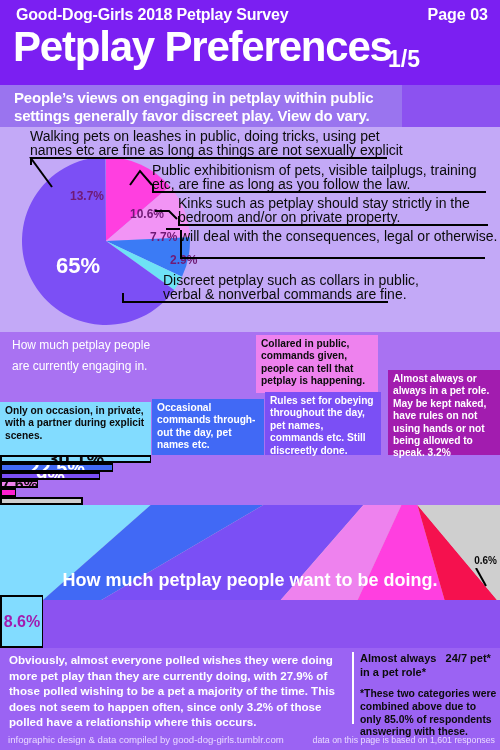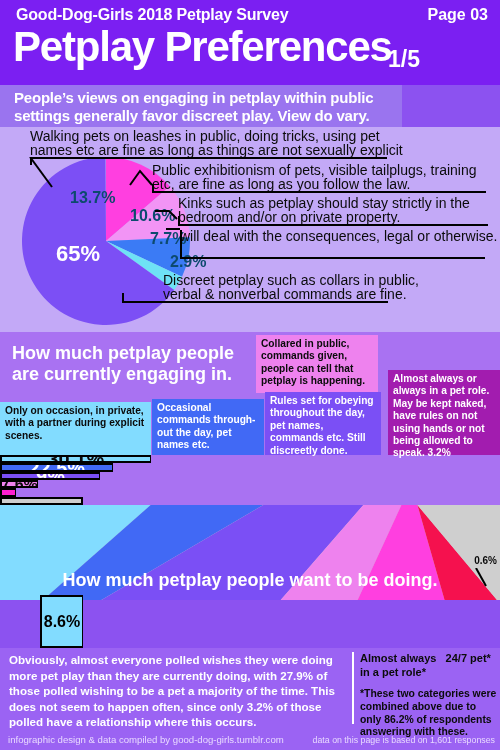--- a/index.html
+++ b/index.html
@@ -20,30 +20,30 @@
   .hdr-frac{position:absolute;left:388px;top:46px;font-size:23px;font-weight:bold;color:#ffffff;}
 
   
   .s1-banner{position:absolute;left:0;top:85px;width:402px;height:42px;background:#9a74ef;}
   .s1-banner p{margin:0;padding:4px 12px 0 14px;font-size:15px;font-weight:bold;color:#ffffff;line-height:18px;letter-spacing:-0.2px;}
 
   
   .s1-body{position:absolute;left:0;top:127px;width:500px;height:205px;background:#c3a9f7;}
 
   .pie-wrap{position:absolute;left:22px;top:168px;width:165px;height:165px;}
-  .pie-lbl{position:absolute;font-weight:bold;color:#0c4a6e;font-size:16px;white-space:nowrap;}
+  .pie-lbl{position:absolute;font-weight:bold;color:#701a75;font-size:12px;white-space:nowrap;}
   .pie-lbl.big{color:#ffffff;font-size:22px;}
 
   .callout{position:absolute;font-size:14px;color:#0b0b0b;line-height:13.5px;font-weight:500;white-space:nowrap;}
   .uline{position:absolute;background:#000;height:1.5px;}
   .lead{position:absolute;background:#000;}
 
   
   .s2{position:absolute;left:0;top:332px;width:500px;height:173px;background:#a972f2;}
-  .s2-title{position:absolute;left:12px;top:3px;font-size:18px;font-weight:bold;color:#ffffff;line-height:21px;margin-top:8px;}
+  .s2-title{position:absolute;left:12px;top:3px;font-size:12px;font-weight:normal;color:#ffffff;line-height:21px;}
 
   .lblbox{position:absolute;font-weight:bold;line-height:12.4px;font-size:10.2px;box-sizing:border-box;padding:3px 4px 2px 5px;}
 
   .bar-row{position:absolute;left:0;width:500px;display:flex;}
   .seg{box-sizing:border-box;border:2px solid #000;border-right-width:1px;
        display:flex;flex-direction:column;align-items:center;justify-content:center;
        font-weight:bold;overflow:hidden;}
   .seg:last-child{border-right-width:2px;}
   .seg .pct{font-size:20px;line-height:22px;}
   .seg .pct.sm{font-size:16px;line-height:13px;}
@@ -89,21 +89,21 @@
     <div class="pie-wrap" style="left:22px;top:30px;">
       <svg width="168" height="168" viewBox="0 0 168 168">
         <g id="pie-slices">
             <path d="M 84 84 L 84 0 A 84 84 0 0 1 147.70240088425263 29.24596707472618 Z" fill="#ff3fe0"></path>
             <path d="M 84 84 L 147.70240088425263 29.24596707472618 A 84 84 0 0 1 167.91876651296246 80.30667806129934 Z" fill="#f294f5"></path>
             <path d="M 84 84 L 167.91876651296246 80.30667806129934 A 84 84 0 0 1 160.00547240714565 119.76546049146609 Z" fill="#3b7bf5"></path>
             <path d="M 84 84 L 160.00547240714565 119.76546049146609 A 84 84 0 0 1 152.26630981237992 132.94600029216036 Z" fill="#6ee2f5"></path>
             <path d="M 84 84 L 152.26630981237992 132.94600029216036 A 84 84 0 1 1 83.47221590689298 0.0016580880844827561 Z" fill="#7c4ff5"></path>
           </g>
       </svg>
-      <div class="pie-lbl big" style="left:34px;top:84px;">65%</div>
+      <div class="pie-lbl big" style="left:34px;top:96px;">65%</div>
       <div class="pie-lbl" style="left:48px;top:32px;">13.7%</div>
       <div class="pie-lbl" style="left:108px;top:50px;">10.6%</div>
       <div class="pie-lbl" style="left:128px;top:73px;">7.7%</div>
       <div class="pie-lbl" style="left:148px;top:96px;">2.9%</div>
     </div>
 
     <div class="callout" style="left:30px;top:3px;">
       <div>Walking pets on leashes in public, doing tricks, using pet</div>
       <div>names etc are fine as long as things are not sexually explicit</div>
     </div>
@@ -196,36 +196,36 @@
         </g>
     </svg>
     <div class="funnel-title">How much petplay people want to be doing.</div>
   </div>
   <div class="funnel-06">0.6%</div>
   <svg style="position:absolute;left:474px;top:568px;" width="22" height="22">
     <line x1="2" y1="0" x2="12" y2="18" stroke="#000" stroke-width="2"></line>
   </svg>
 
   <div class="s3-bar" id="bar-want">
-      <div class="seg" style="width: 8.59141%; height: 53px; background: rgb(130, 220, 255); color: #000000; margin-left: 40px;">
+      <div class="seg" style="width: 8.59141%; height: 53px; background: rgb(130, 220, 255); color: #a21caf;">
         <div class="pct sm">8.6%</div>
       </div>
       <div class="seg" style="width: 11.6883%; height: 53px; background: rgb(65, 105, 245); color: rgb(255, 255, 255);">
         <div class="pct sm">11.7%</div>
       </div>
       <div class="seg" style="width: 35.8641%; height: 53px; background: rgb(123, 79, 245); color: rgb(255, 255, 255);">
         <div class="pct">35.9%</div>
       </div>
     </div>
 
   <div class="s4">
     <div class="foot-main">Obviously, almost everyone polled wishes they were doing more pet play than they are currently doing, with 27.9% of those polled wishing to be a pet a majority of the time. This does not seem to happen often, since only 3.2% of those polled have a relationship where this occurs.</div>
     <div class="foot-div"></div>
     <div class="foot-lbl1">
       <span>Almost always</span>&nbsp;&nbsp;
       <span>24/7 pet*</span>
       <div> in a pet role*</div>
     </div>
-    <div class="foot-note">*These two categories were combined above due to only 86.2% of respondents answering with these.</div>
+    <div class="foot-note">*These two categories were combined above due to only 85.0% of respondents answering with these.</div>
   </div>
   <div class="credit-l">infographic design &amp; data compiled by good-dog-girls.tumblr.com</div>
   <div class="credit-r">data on this page is based on 1,601 responses</div>
 </div>
 
 </body></html>

